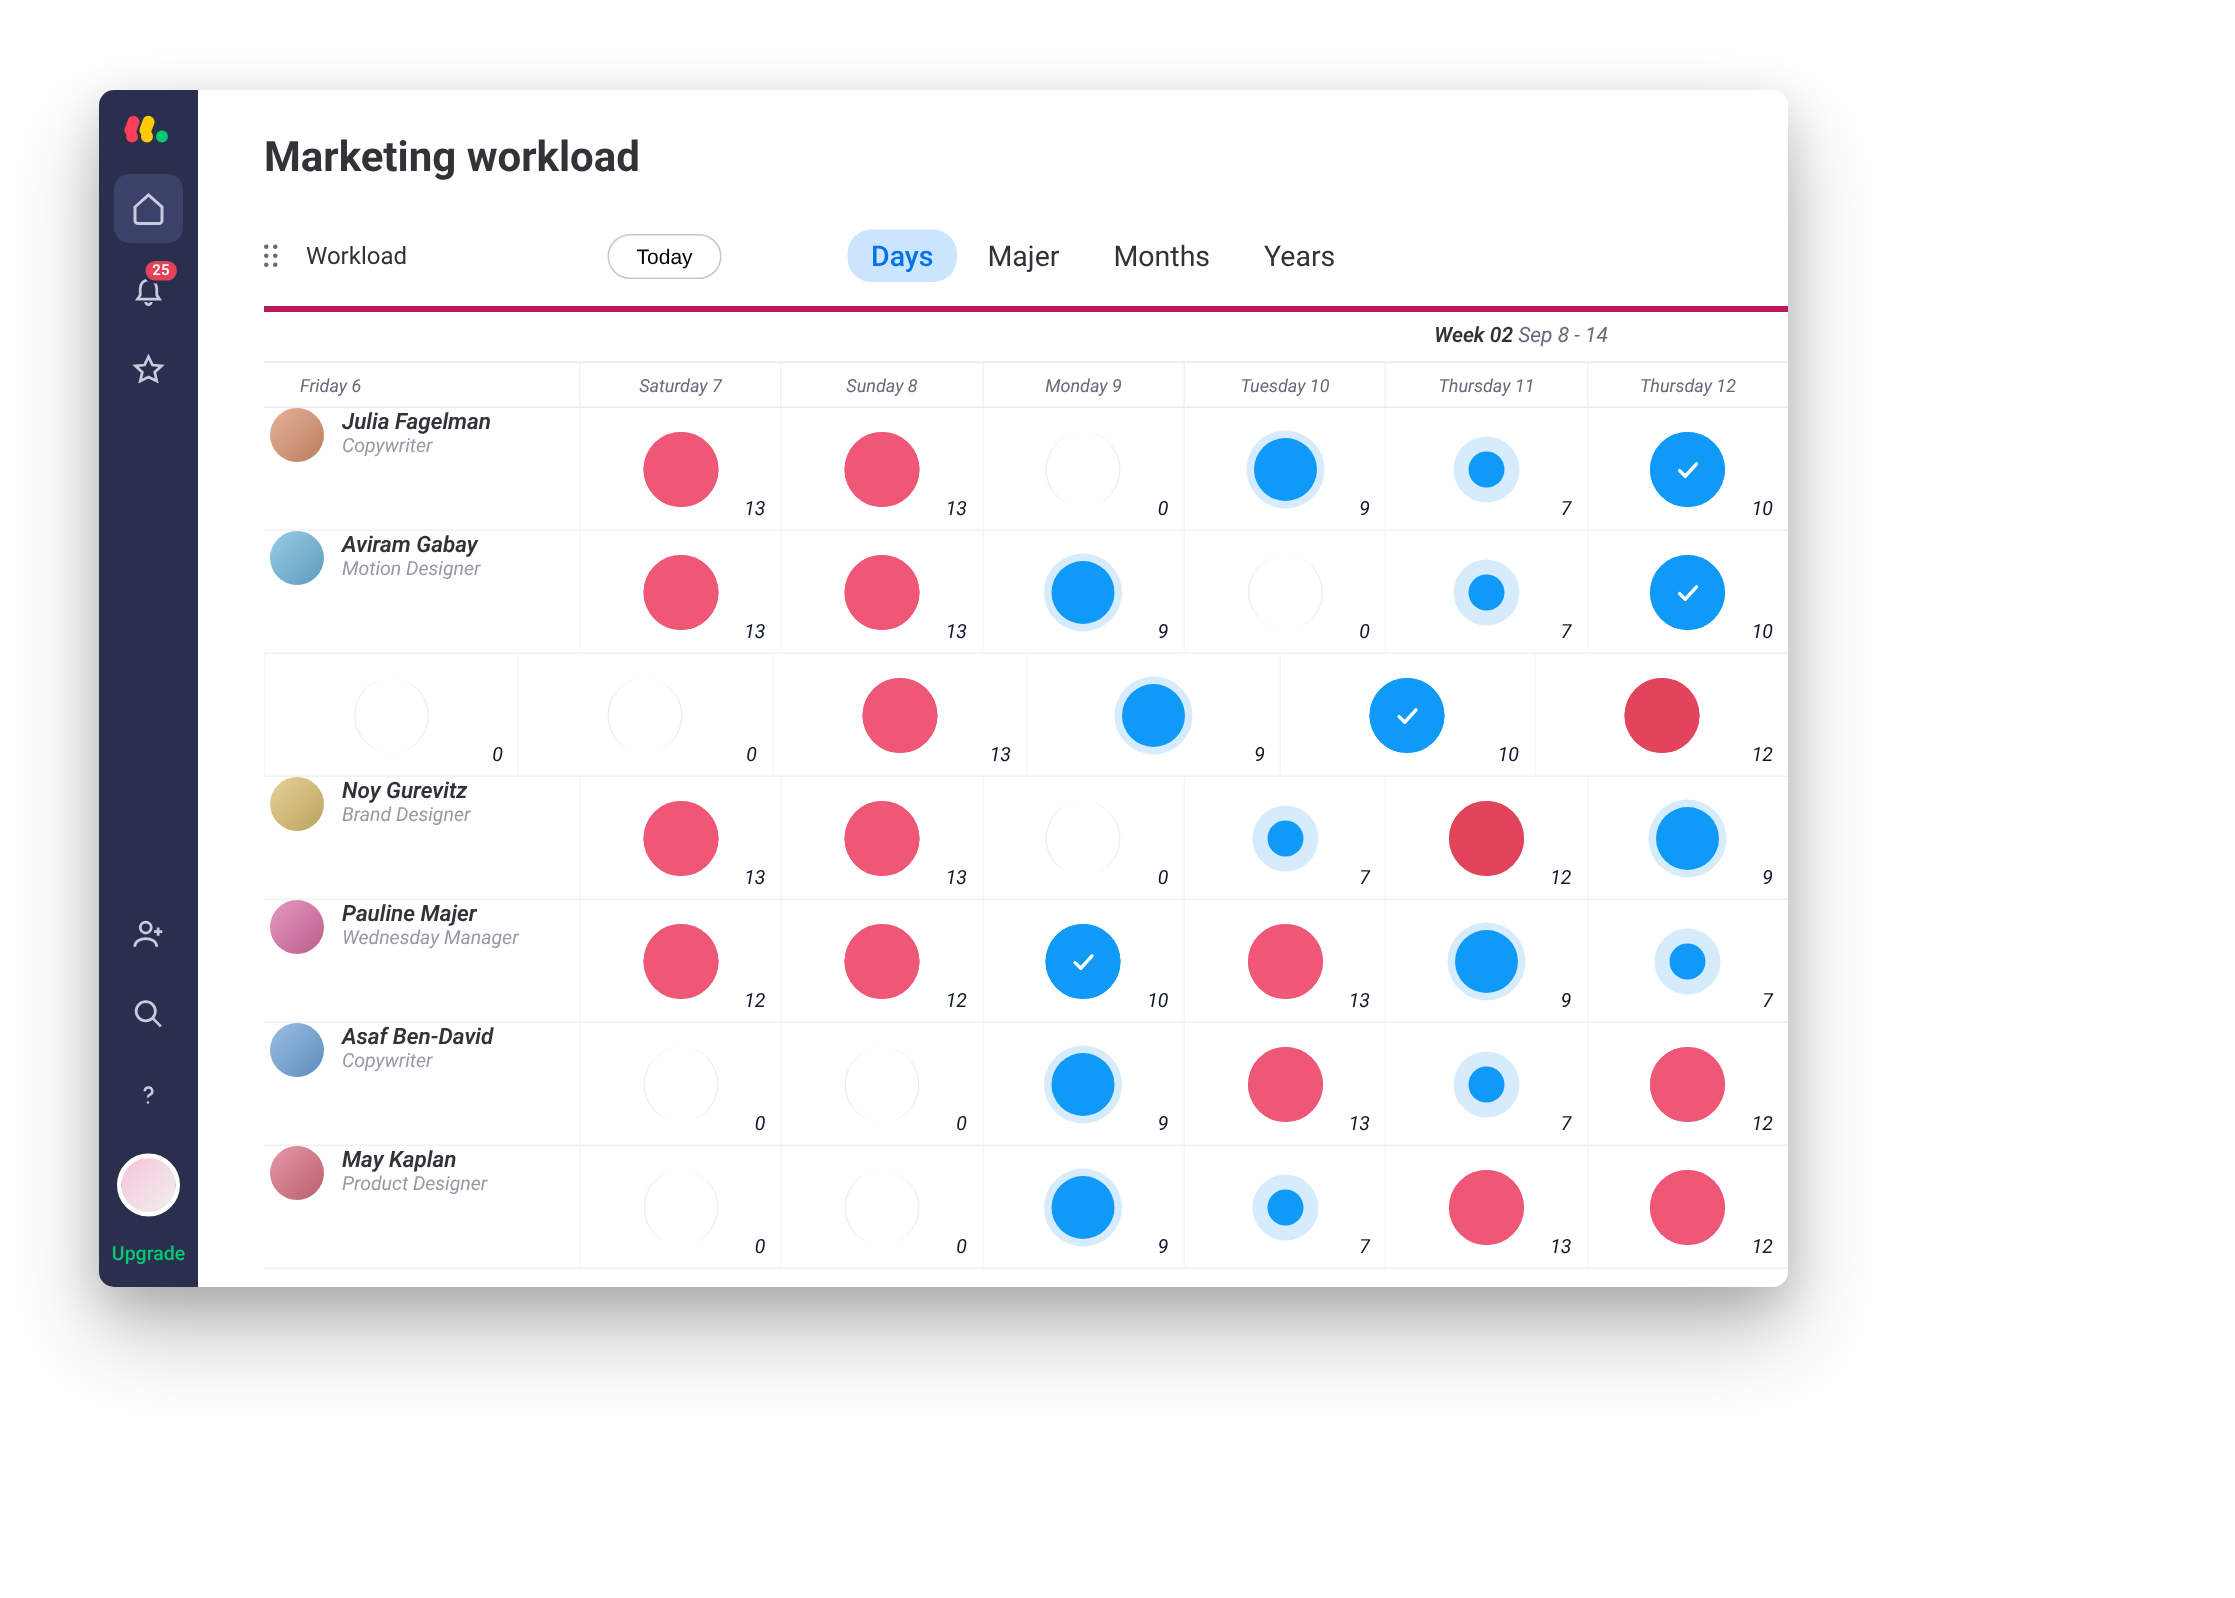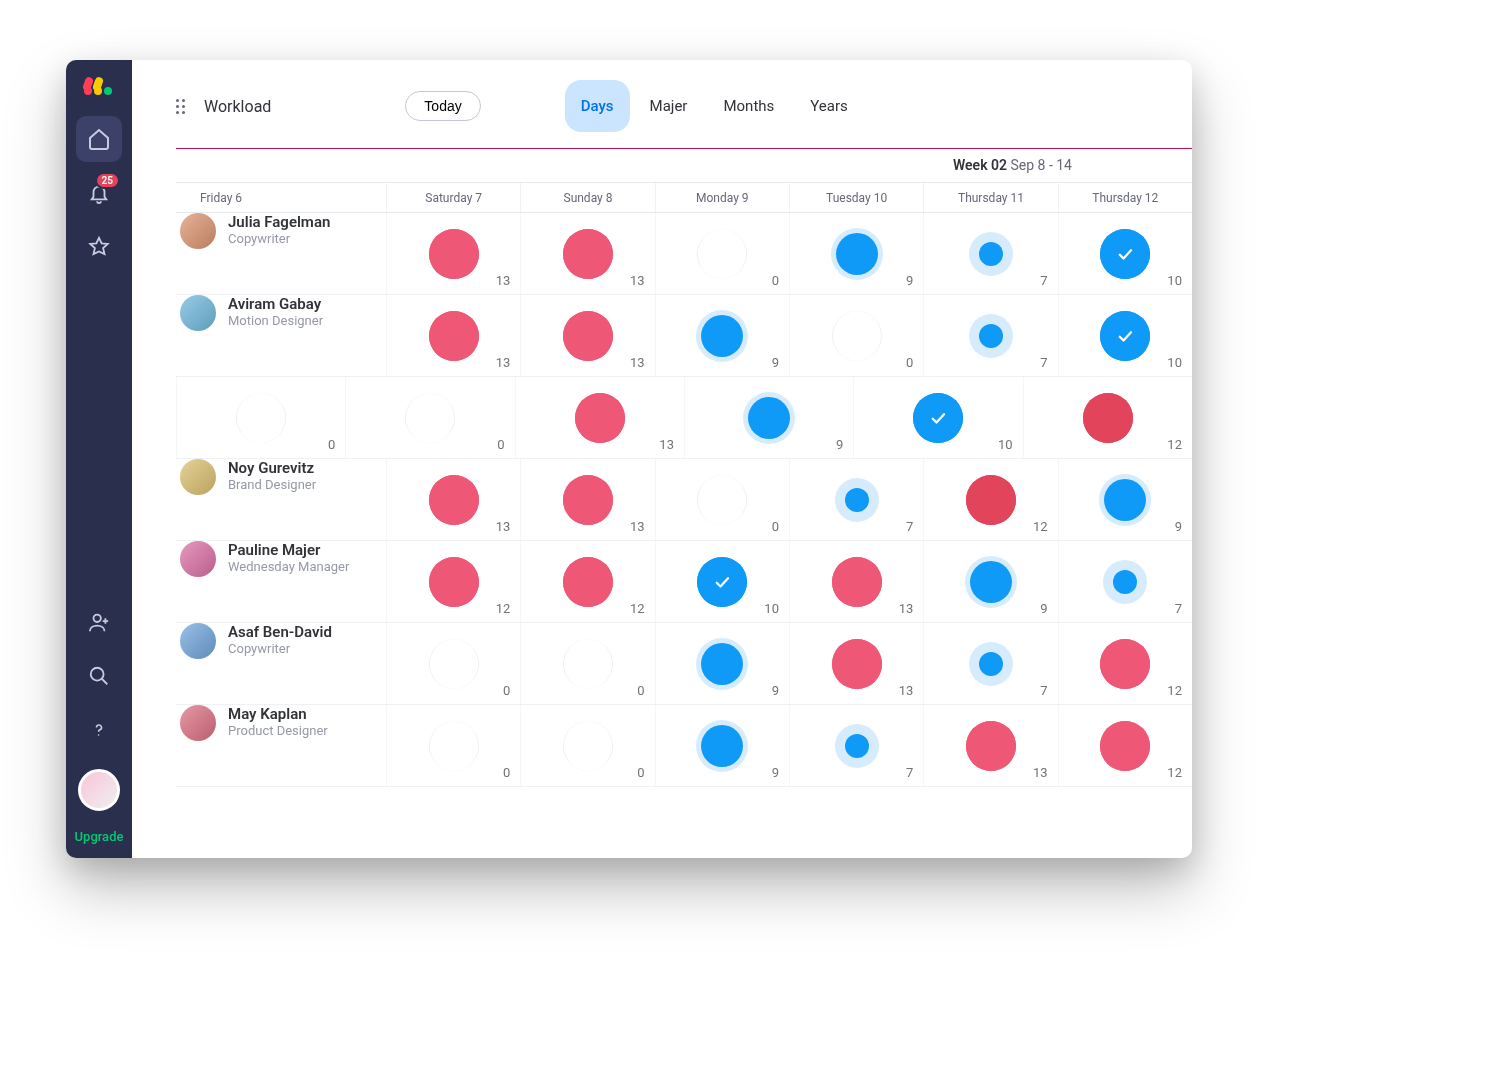--- a/index.html
+++ b/index.html
@@ -104,38 +104,39 @@
     padding: 6px 18px;
     font-size: 14px;
     background:#fff;
     cursor:pointer;
   }
   .range-tabs {
     display:flex; gap: 4px;
     margin-left: 70px;
   }
   .range-tab {
-    font-size: 15px;
-    padding: 17px 16px;
+    font-size: 19px;
+    padding: 6px 16px;
     border-radius: 16px;
     cursor:pointer;
     color:#323338;
   }
   .range-tab.active {
     background: #cce5ff;
     color: #0073ea;
     font-weight:500;
   }
   
   .grid-wrap {
     flex:1;
-    border-top: 1px solid #be185d;
+    border-top: 4px solid #be185d;
     margin-left: 44px;
     overflow: hidden;
     position: relative;
+    font-style: italic;
   }
   .week-label-row {
     height: 34px;
     border-bottom: 1px solid #e6e9ef;
     position: relative;
   }
   .week-label {
     position:absolute;
     right: 120px;
     top: 8px;
@@ -180,21 +181,21 @@
     flex:1;
     border-left: 1px solid #f5f6f8;
     position:relative;
     display:flex; align-items:center; justify-content:center;
   }
   .cell-value {
     position:absolute;
     right: 10px;
     bottom: 6px;
     font-size: 13px;
-    color:#737373;
+    color:#0f172a;
   }
   .bubble-outer {
     border-radius: 50%;
     display:flex; align-items:center; justify-content:center;
   }
   .bubble-inner {
     border-radius:50%;
     display:flex; align-items:center; justify-content:center;
   }
   .check { color:#fff; }
@@ -249,20 +250,23 @@
       <svg width="20" height="20" fill="none" stroke-width="2" viewBox="0 0 24 24">
           <path d="M9 9a3 3 0 1 1 4 2.8c-1 .5-1.5 1.2-1.5 2.2"></path>
           <circle cx="11.5" cy="18" r="1" fill="#c8cbe0" stroke="none"></circle>
         </svg>
     </div>
     <div class="rail-avatar"></div>
     <div class="upgrade">Upgrade</div>
   </div>
 
   <div class="main">
+    <div class="header">
+      <h1 class="page-title">Marketing workload</h1>
+    </div>
 
     <div class="toolbar">
       <div class="drag-handle">
         <span></span>
           <span></span>
           <span></span>
           <span></span>
           <span></span>
           <span></span>
       </div>

